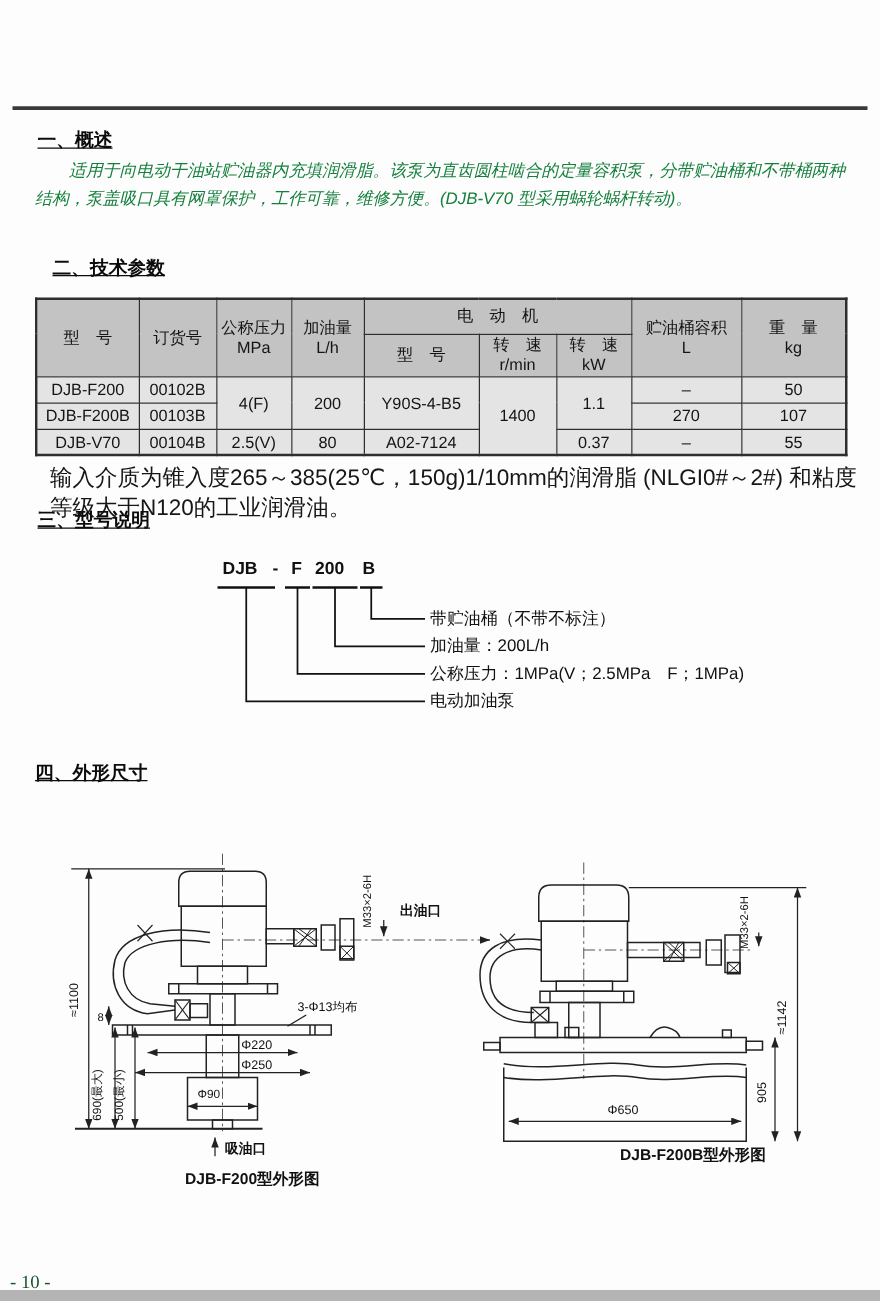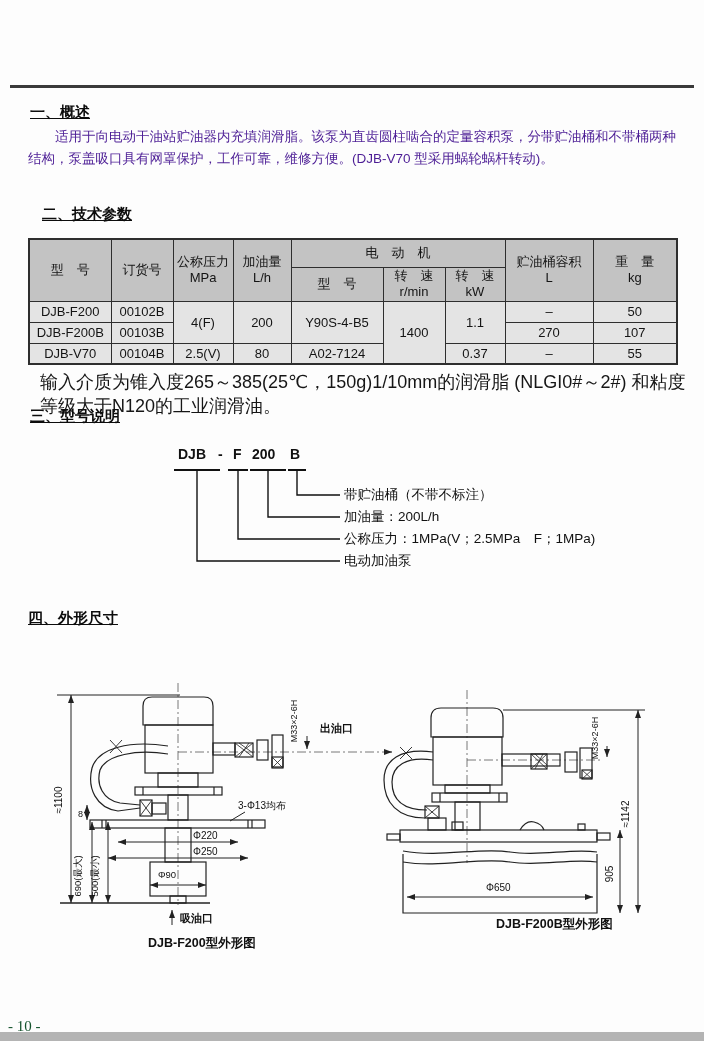--- a/index.html
+++ b/index.html
@@ -8,21 +8,21 @@
   .abs{position:absolute;}
   
   #header-bar{left:10px;top:10px;width:684px;height:68px;background:#b4b4b4;}
   #logo-box{left:16px;top:8px;width:48px;height:52px;}
   #doc-title{left:72px;top:17px;font-size:25px;font-weight:bold;color:#0c0c0c;letter-spacing:0.5px;white-space:nowrap;}
   #std-block{left:478px;top:18px;font-size:13.5px;font-weight:bold;line-height:17px;color:#0c0c0c;white-space:nowrap;}
   #header-rule{left:10px;top:85px;width:684px;height:0;border-top:3px solid #3a3a3a;}
   
   .sec-head{font-size:15px;font-weight:bold;color:#0c0c0c;text-decoration:underline;}
   
-  #overview-body{left:28px;top:126px;width:650px;font-size:13.5px;line-height:22px;text-indent:2em;color:#4c1d95;}
+  #overview-body{left:28px;top:126px;width:650px;font-size:13.5px;line-height:22px;text-indent:2em;color:#15803d;font-style:italic;}
   
   #param-table{left:28px;top:238px;border-collapse:collapse;table-layout:fixed;}
   #param-table td,#param-table th{border:1px solid #2e2e2e;text-align:center;vertical-align:middle;
       font-size:13px;font-weight:normal;padding:0;color:#141414;overflow:hidden;}
   #param-table th{background:#c3c3c3;}
   #param-table td{background:#e4e4e4;}
   #param-table{border:2px solid #2e2e2e;}
   .th2 div{line-height:16px;}
   #param-note{left:40px;top:370px;width:650px;font-size:18px;color:#161616;}
   

